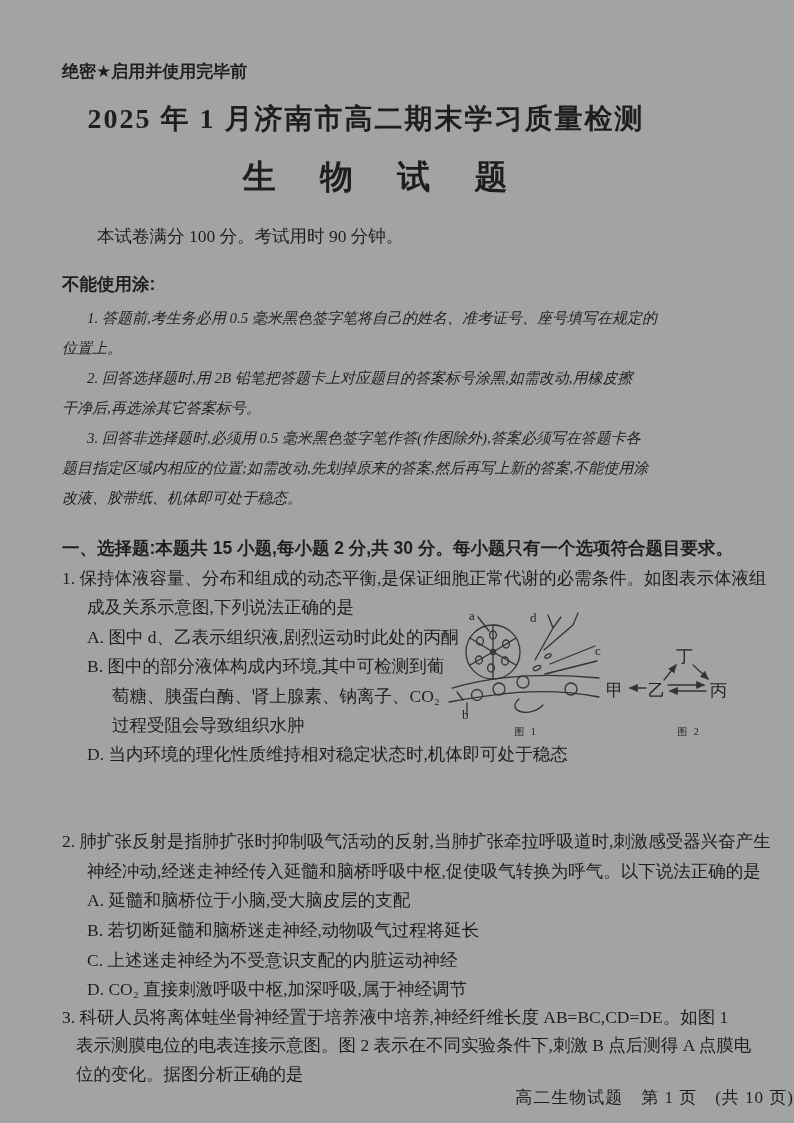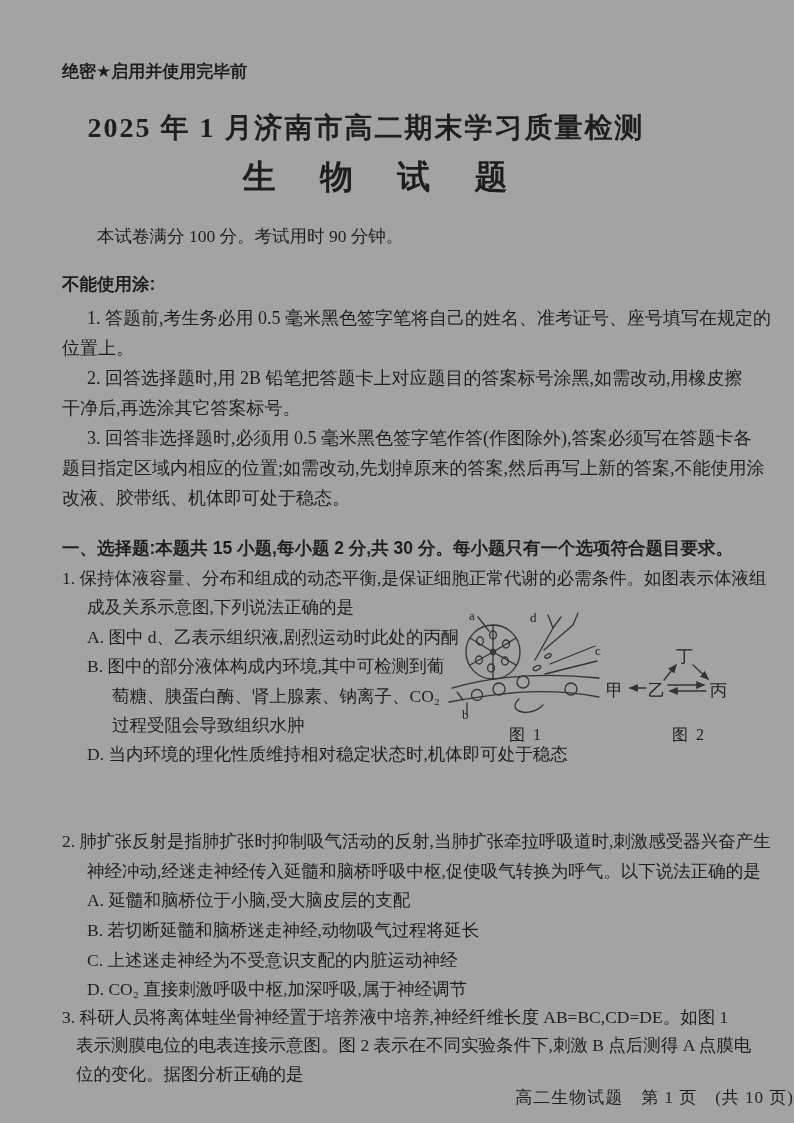--- a/index.html
+++ b/index.html
@@ -4,43 +4,43 @@
 <style>
   html,body{margin:0;padding:0;background:#ffffff;}
   .page{
     position:relative;width:794px;height:1123px;margin:0 auto;
     background:#a3a3a3;color:#1e1e1e;overflow:hidden;
     font-family:"Liberation Serif","DejaVu Serif",serif;
   }
   .hei{font-family:"Liberation Sans","DejaVu Sans",sans-serif;font-weight:bold;}
   .abs{position:absolute;}
   .tline{white-space:nowrap;font-size:17.5px;line-height:29.4px;height:29.4px;}
-  .nline{white-space:nowrap;font-size:18px;line-height:30px;height:30px;}
+  .nline{white-space:nowrap;font-size:15px;line-height:30px;height:30px;font-style:italic;}
   .i0{margin-left:0;}
   .i1{margin-left:25px;}
   .i2{margin-left:50px;}
   .i3{margin-left:14px;}
   #sec-secret{left:62px;top:60px;font-size:17px;}
-  #sec-title{left:0;right:62px;top:109px;text-align:center;
+  #sec-title{left:0;right:62px;top:100px;text-align:center;
              font-size:28px;font-weight:bold;letter-spacing:2px;}
   #sec-subtitle{left:0;right:44px;top:155px;text-align:center;
                 font-size:33px;font-weight:bold;letter-spacing:18px;text-indent:18px;}
   #sec-intro{left:97px;top:224px;font-size:17.5px;white-space:nowrap;}
   #sec-notice-head{left:62px;top:272px;font-size:17.5px;}
   #sec-notice{left:62px;top:303px;right:40px;}
   #sec-section{left:62px;top:536px;font-size:17.5px;white-space:nowrap;}
   #sec-q1{left:62px;top:564px;}
   #sec-q2{left:62px;top:827px;}
   #sec-q2 .tline{line-height:29.7px;height:29.7px;}
   #sec-q3{left:62px;top:1003px;}
   #sec-q3 .tline{line-height:28.4px;height:28.4px;}
   #sec-footer{left:30px;right:0;top:1086px;text-align:right;font-size:17px;letter-spacing:1px;}
   #fig1{left:447px;top:608px;width:158px;text-align:center;}
   #fig2{left:598px;top:636px;width:182px;text-align:center;}
-  .figcap{font-size:16px;margin-top:3px;letter-spacing:2px;}
+  .figcap{font-size:10px;margin-top:3px;letter-spacing:2px;}
   #fig1 .figcap{margin-top:1px;}
   svg .ink{stroke:#333;stroke-width:1.3;fill:none;stroke-linecap:round;stroke-linejoin:round;}
   svg text{fill:#222;font-family:"Liberation Serif","DejaVu Serif",serif;}
 </style>
 </head>
 <body>
 
 <div class="page">
 
   <div id="sec-secret" class="abs hei">绝密★启用并使用完毕前</div>

